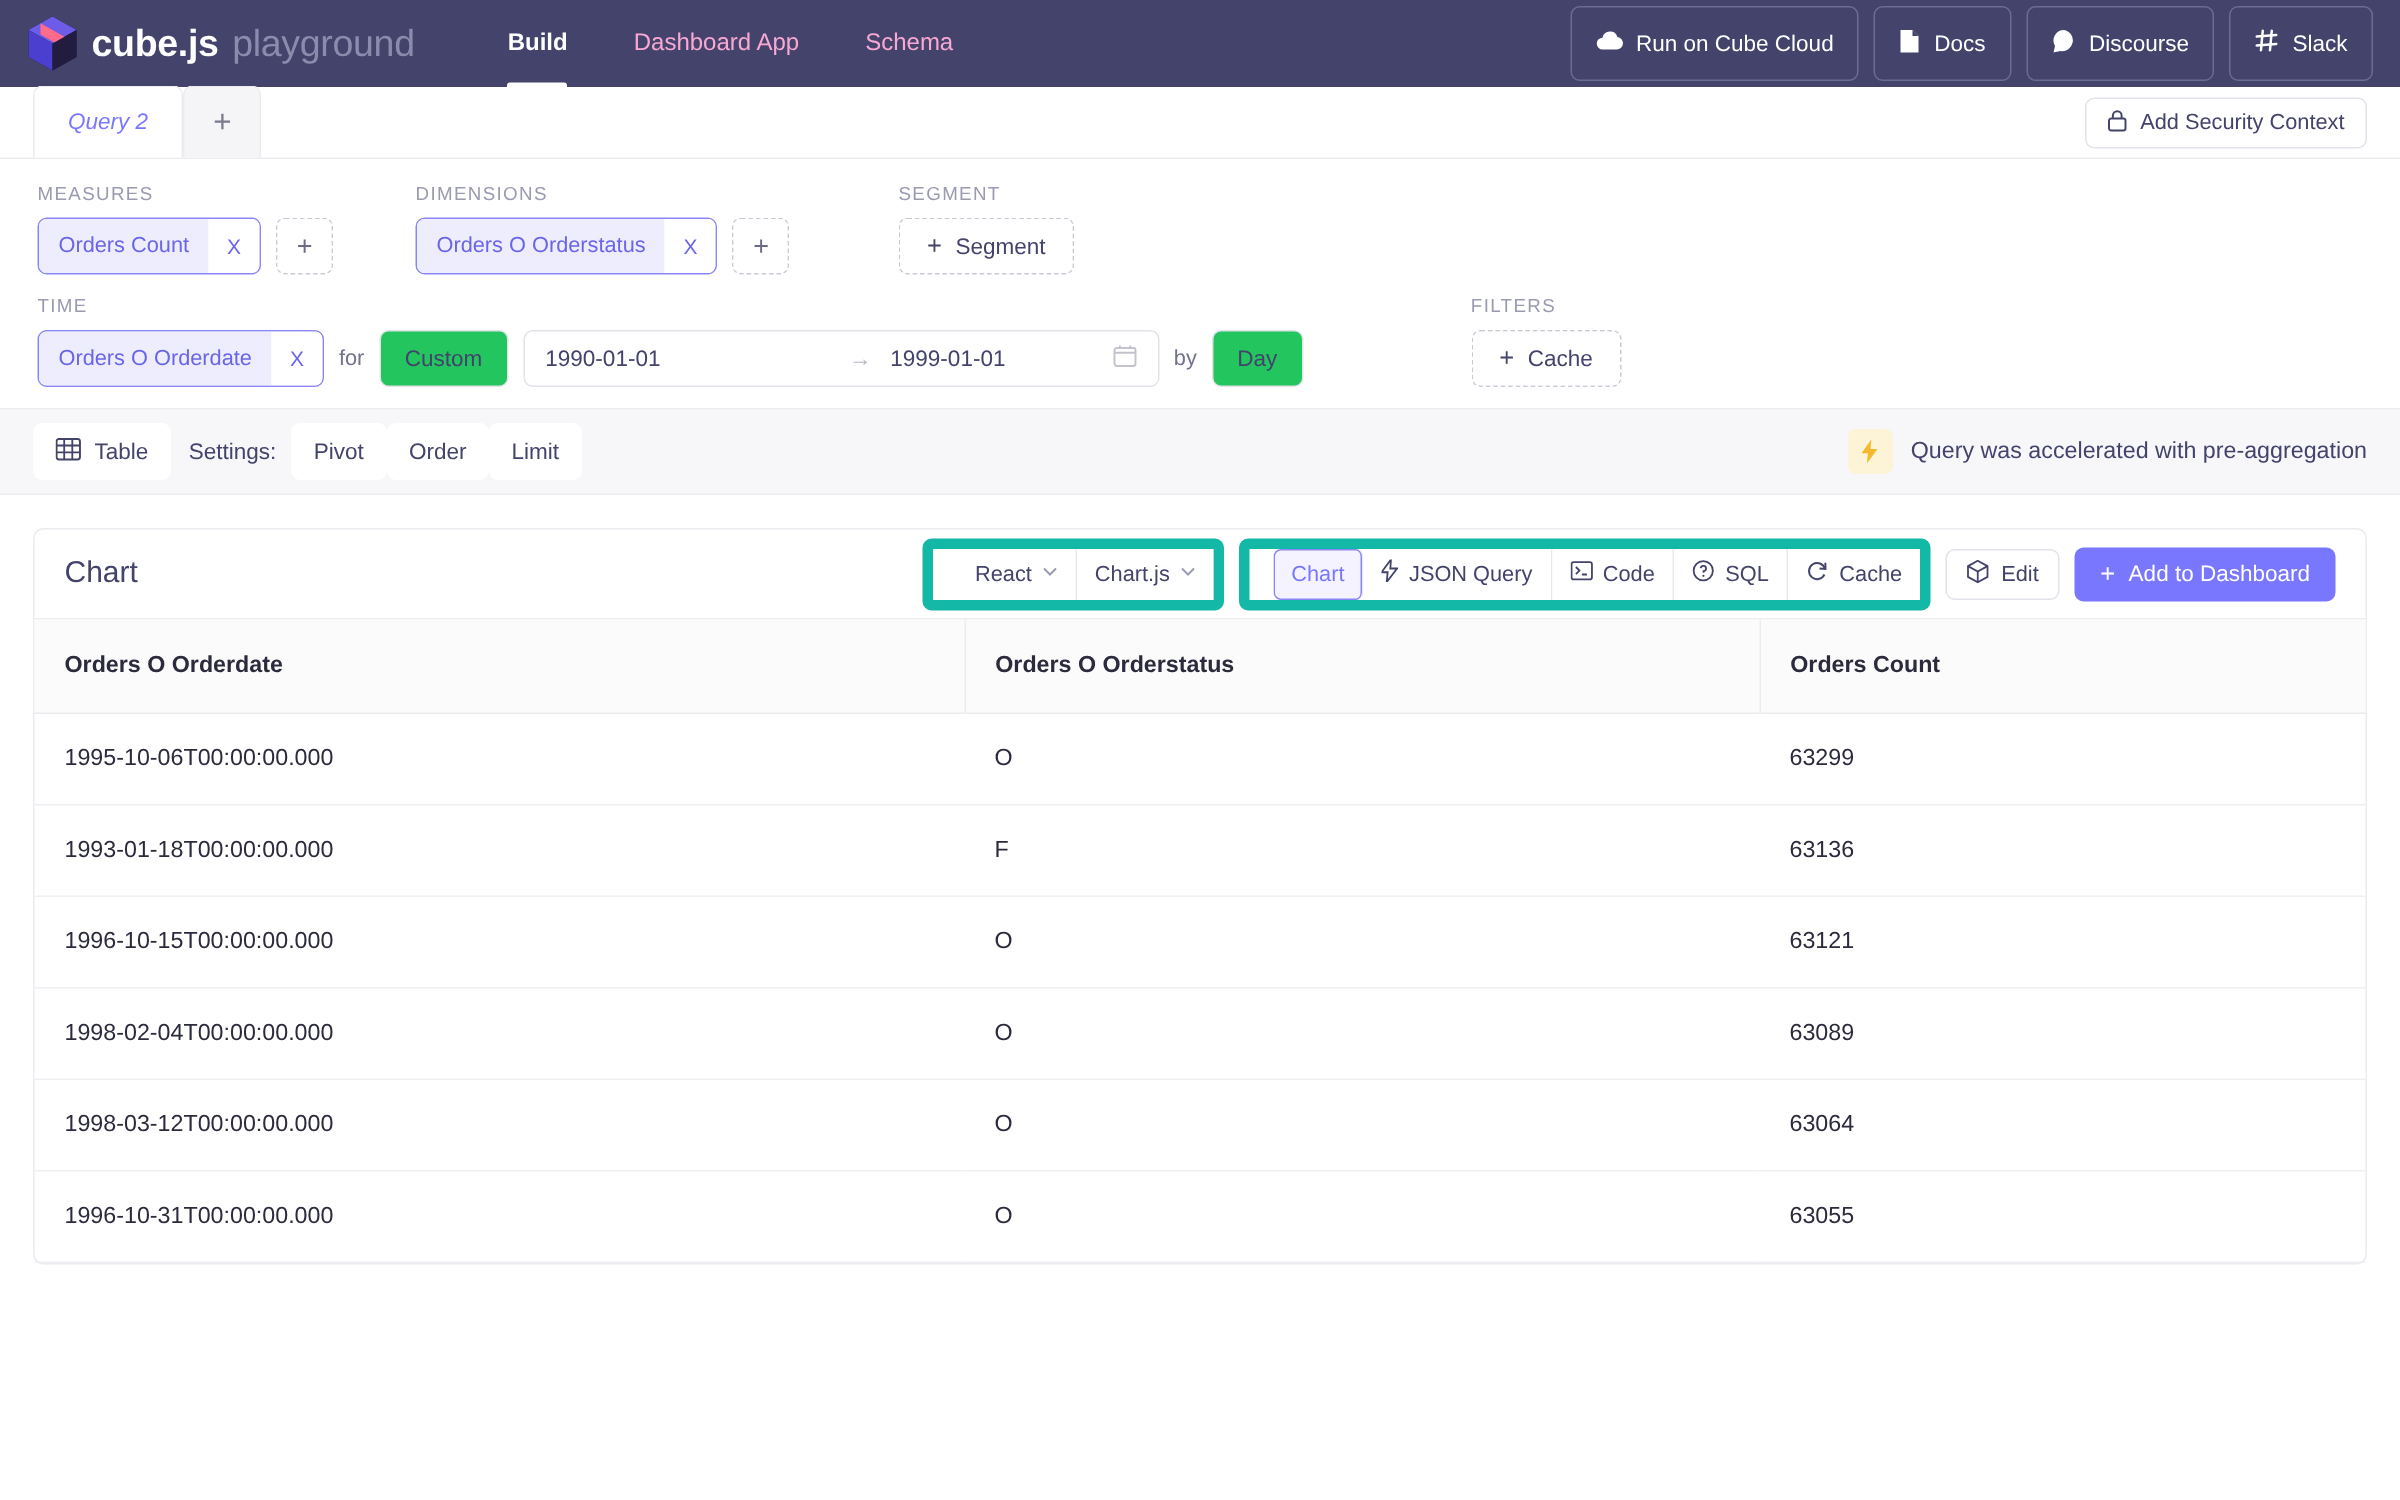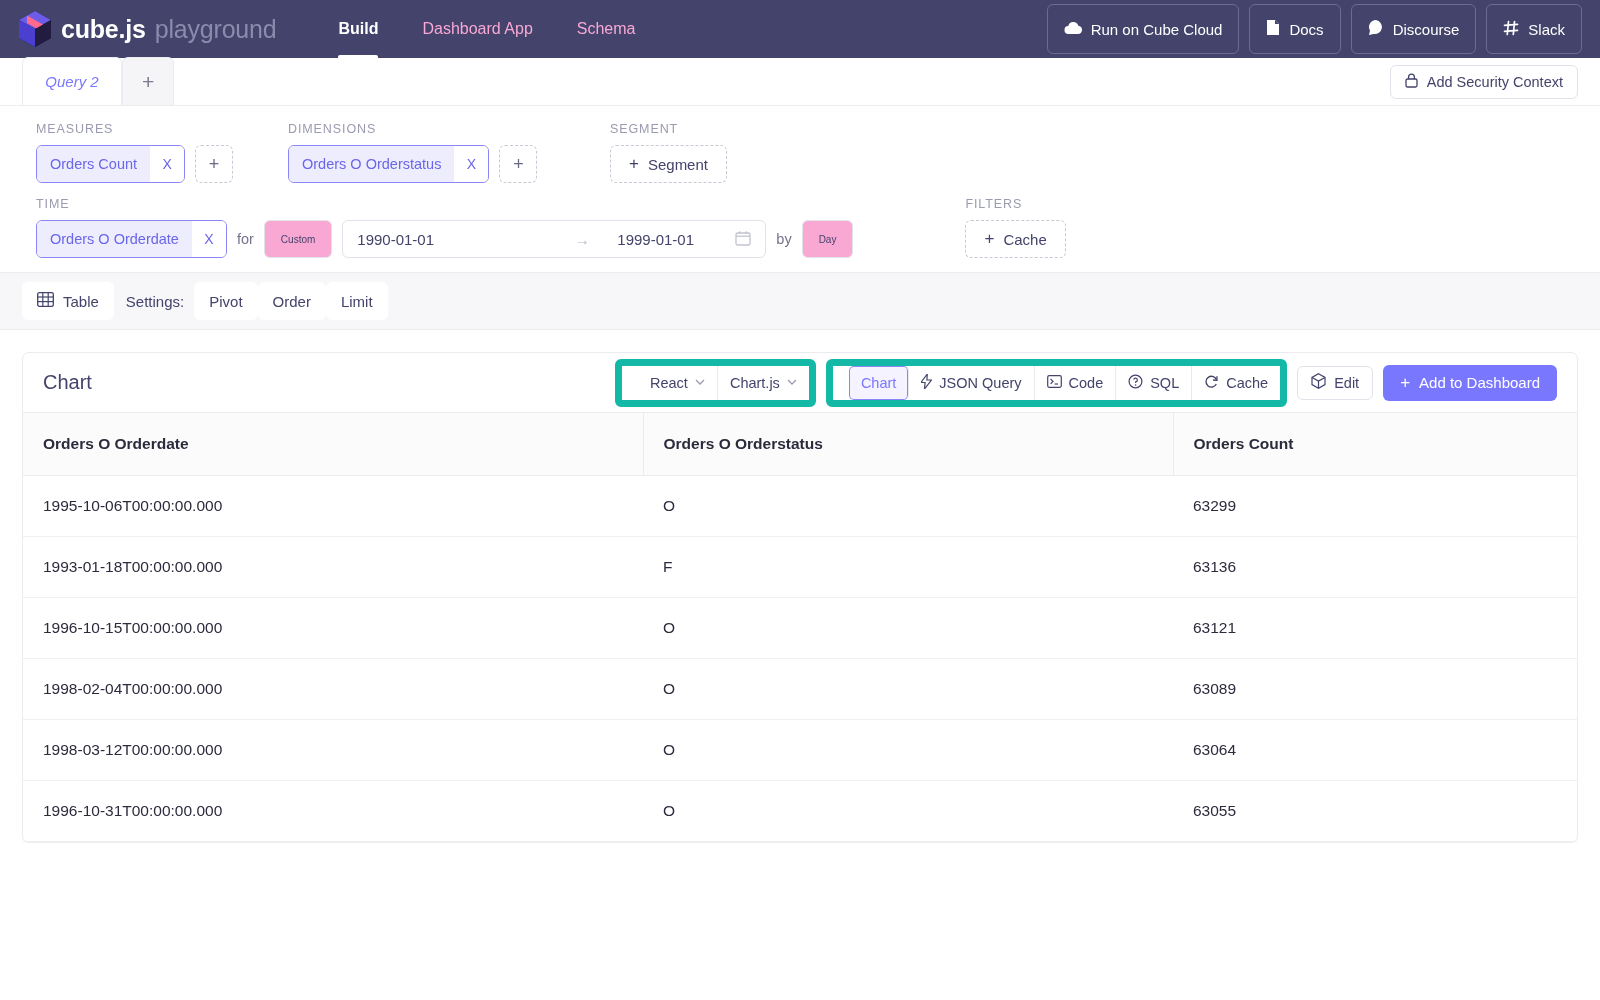--- a/index.html
+++ b/index.html
@@ -65,21 +65,21 @@
   }
   .sec-btn {
     position: absolute; right: 22px; top: 7px;
     display: flex; align-items: center; gap: 9px;
     height: 34px; padding: 0 14px;
     border: 1px solid #e2e2ea; border-radius: 6px; background: #fff;
     color: #43436b; font-size: 14.5px; cursor: pointer;
   }
 
   
-  .builder { padding: 16px 22px 14px 36px; background: #fff; }
+  .builder { padding: 16px 22px 14px 25px; background: #fff; }
   .sect-label {
     font-size: 12.5px; letter-spacing: 0.9px; color: #9a9ab0;
     text-transform: uppercase; font-weight: 400;
   }
   .row1 { display: flex; align-items: flex-start; }
   .col-measures { width: 252px; }
   .col-dimensions { width: 322px; }
   .col-segment { width: 240px; }
   .controls { display: flex; align-items: center; gap: 10px; margin-top: 9px; }
 
@@ -106,28 +106,28 @@
     display: flex; align-items: center; gap: 9px;
     color: #43436b; font-size: 15px; background: #fff; cursor: pointer;
   }
   .dashbtn .plus { font-size: 17px; font-weight: 400; color: #43436b; }
 
   .row2 { display: flex; align-items: flex-start; margin-top: 14px; }
   .col-time { flex: 0 0 auto; }
   .col-filters { margin-left: 112px; }
   .plainbtn {
     height: 38px; padding: 0 16px; border: 1px solid #e2e2ea; border-radius: 6px;
-    display: flex; align-items: center; background: #f9a8d4;
-    color: #43436b; font-size: 10px; cursor: pointer; white-space: nowrap;
+    display: flex; align-items: center; background: #22c55e;
+    color: #43436b; font-size: 15px; cursor: pointer; white-space: nowrap;
   }
   .word { color: #73738c; font-size: 14.5px; }
   .daterange {
     height: 38px; width: 424px; border: 1px solid #e2e2ea; border-radius: 6px;
     background: #fff; display: flex; align-items: center; padding: 0 14px;
-    font-size: 15px; color: #43436b; cursor: text; gap: 15px;
+    font-size: 15px; color: #43436b; cursor: text;
   }
   .daterange .d1 { width: 190px; }
   .daterange .arrow { color: #b5b5c4; font-size: 15px; width: 40px; text-align: center; }
   .daterange .d2 { flex: 1; }
 
   
   .settings {
     height: 58px; background: #f7f7fa;
     border-top: 1px solid #ececf0; border-bottom: 1px solid #ececf0;
     display: flex; align-items: center; padding: 0 22px;
@@ -361,20 +361,28 @@
           <line x1="11.2" y1="1.7" x2="11.2" y2="15.3" stroke="#43436b" stroke-width="1.2"></line>
         </svg>
     </span>
     <span>Table</span>
   </div>
   <span class="settings-word">Settings:</span>
   <div class="chipbtn">Pivot</div>
   <div class="chipbtn">Order</div>
   <div class="chipbtn">Limit</div>
 
+  <div class="accel">
+    <span class="bolt-box">
+      <svg width="11" height="16" viewBox="0 0 11 16">
+          <polygon points="6.5,0 0,9.2 4.3,9.2 3.6,16 10.6,6.4 6,6.4" fill="#f5b82e"></polygon>
+        </svg>
+    </span>
+    <span class="accel-text">Query was accelerated with pre-aggregation</span>
+  </div>
 </div>
 
 <div class="panel">
   <div class="panel-head">
     <div class="panel-title">Chart</div>
 
     <div class="toolbar">
       <div class="seg">
         <div>
           <span>React</span>

